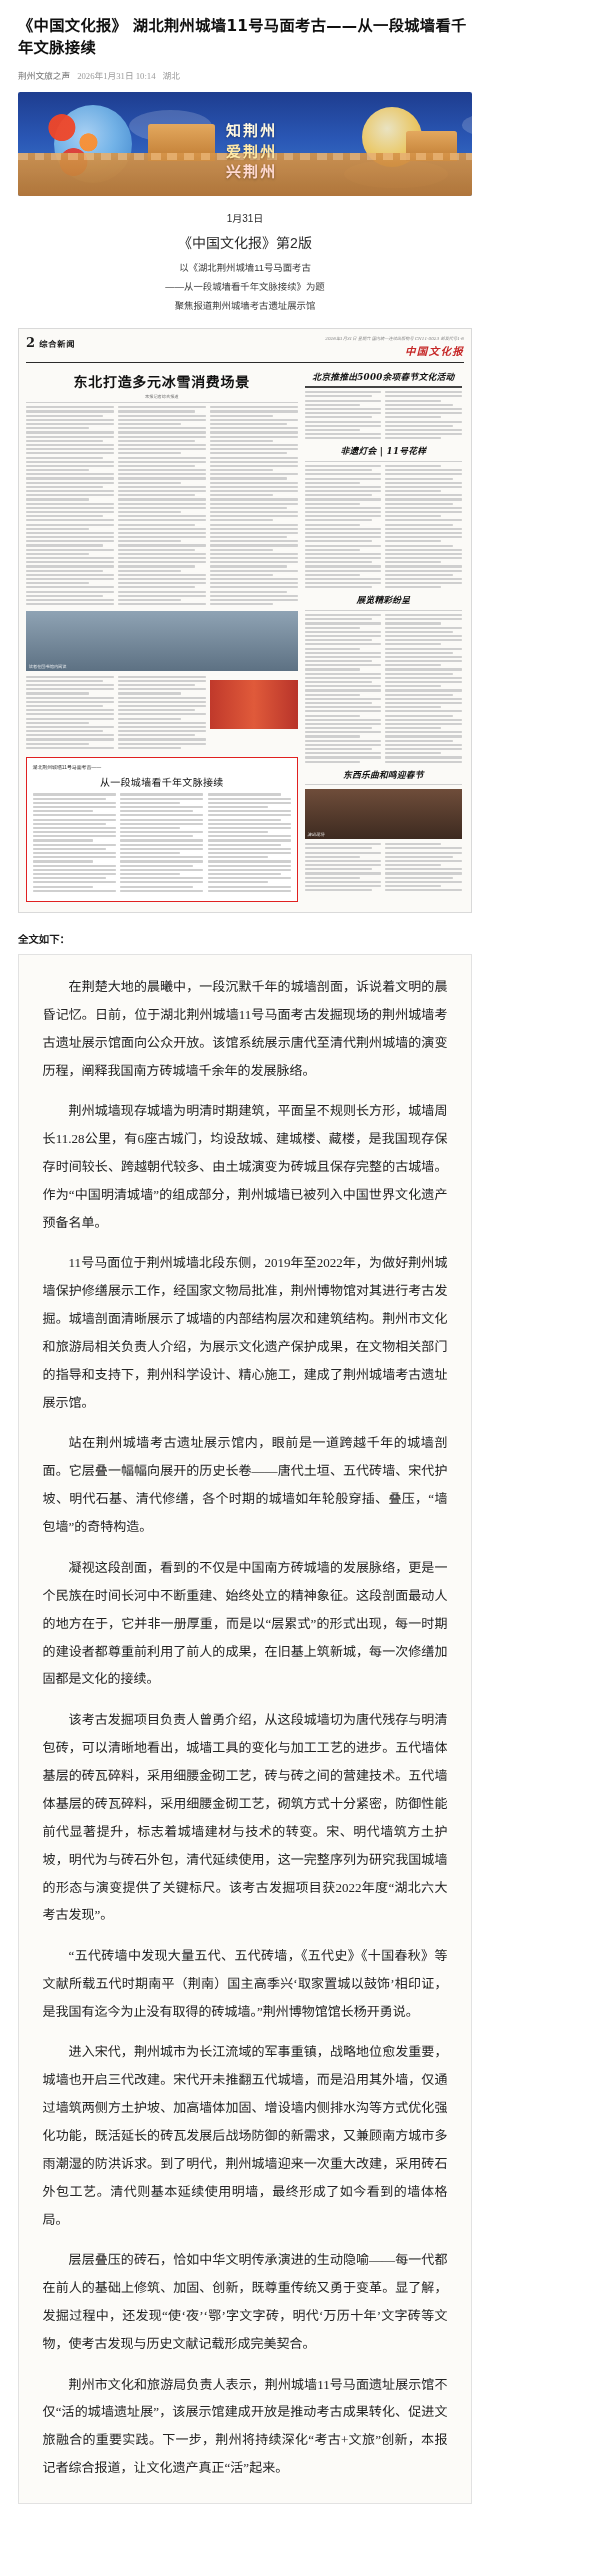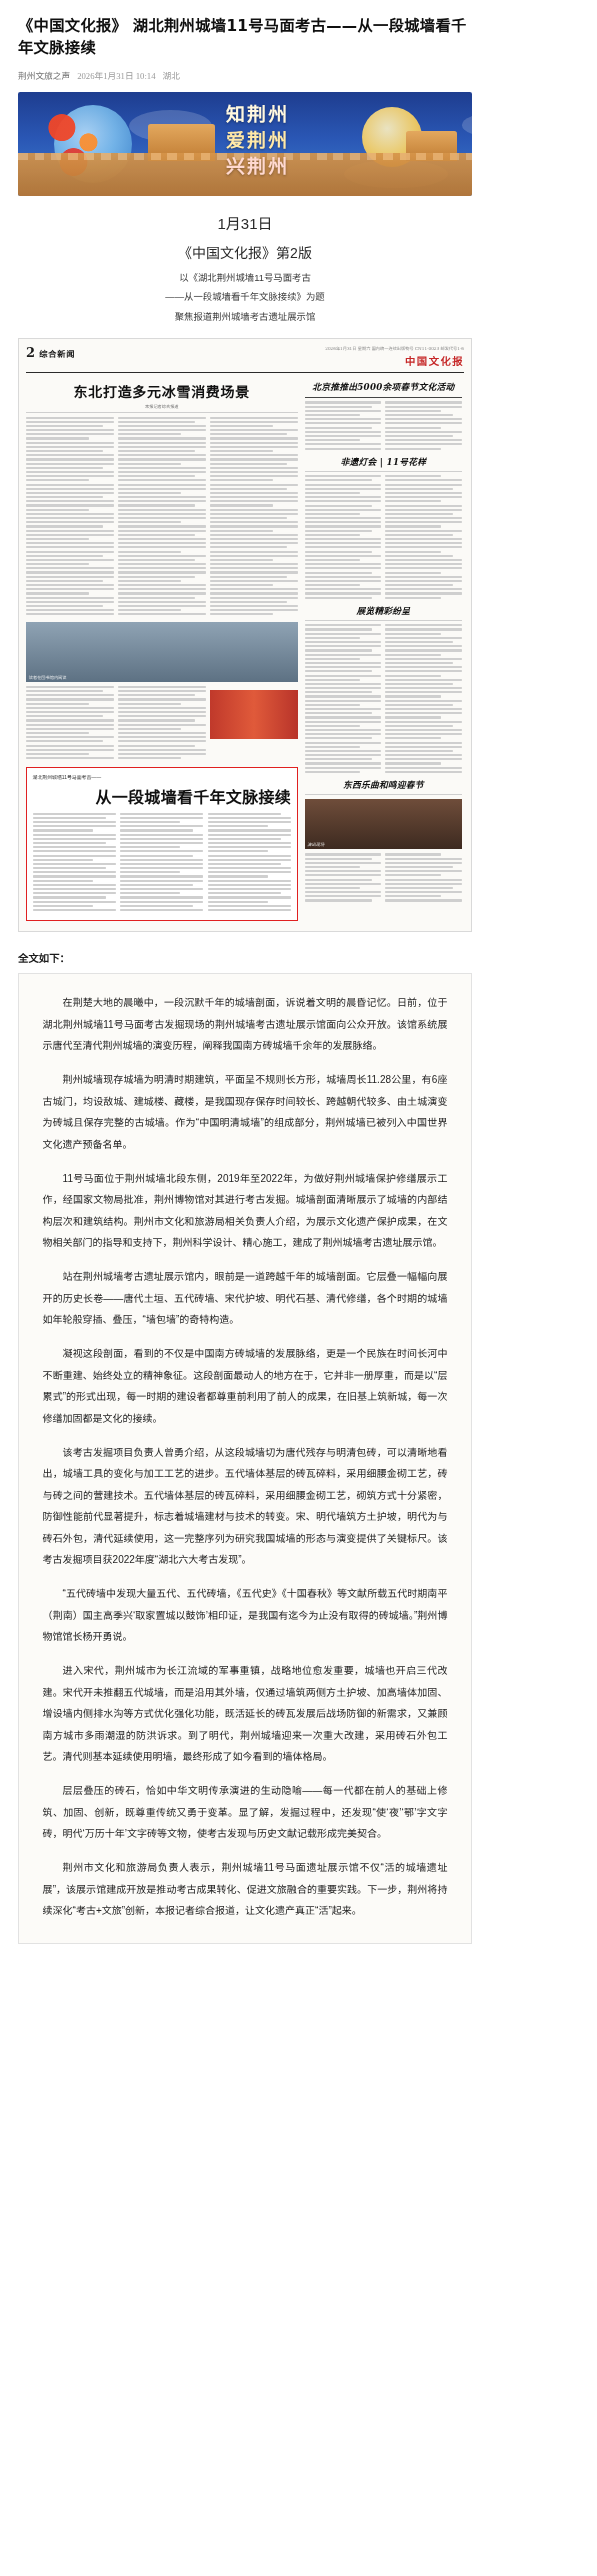--- a/index.html
+++ b/index.html
@@ -68,37 +68,37 @@
     background:repeating-linear-gradient(90deg,#e6b070 0 9.7px,transparent 9.7px 16.6px);
   }
   .banner .tower{
     position:absolute;bottom:35px;width:67px;height:37px;
     background:linear-gradient(180deg,#e3a85e 0%,#c07c33 100%);
     border-radius:2.8px 2.8px 0 0;
   }
   .banner .t1{left:130px;}
   .banner .t2{left:388px;width:51px;height:30.5px;}
   .banner-text{
-    position:absolute;left:208px;top:9px;color:#fff8e0;
+    position:absolute;left:208px;top:29px;color:#fff8e0;
     font-family:"DejaVu Sans","Liberation Sans",sans-serif;
-    font-weight:bold;font-size:19px;line-height:1.38;letter-spacing:2.1px;
+    font-weight:bold;font-size:15px;line-height:1.38;letter-spacing:2.1px;
     text-shadow:0 1.4px 2.8px rgba(0,0,0,.35);
   }
   .banner-text div:nth-child(2){color:#ffe9a8;}
   .banner-text div:nth-child(3){color:#ffd9d0;}
 
   
   .lede{
     text-align:center;
     font-size:9.4px;
     line-height:2.05;
     color:#3b3b3b;
     margin:0 42px 12.5px 42px;
   }
-  .lede .l-date{font-size:15px;color:#2b2b2b;}
+  .lede .l-date{font-size:10px;color:#2b2b2b;}
   .lede .l-paper{font-size:14px;color:#2b2b2b;}
 
   
   .scan{
     margin:2.8px 18px 15.3px 18px;
     border:0.7px solid #d9d9d9;
     background:#fbfaf7;
     position:relative;
     padding:5.5px 7px 9.7px 7px;
     box-sizing:border-box;
@@ -108,20 +108,21 @@
     border-bottom:1.4px solid #2b2b2b;padding-bottom:4.2px;margin-bottom:4.2px;
   }
   .scan-pageno{
     font-family:"DejaVu Serif","Liberation Serif",serif;
     font-size:13px;font-weight:bold;color:#1a1a1a;display:flex;align-items:baseline;gap:4.2px;
   }
   .scan-pageno small{font-size:8.3px;font-weight:bold;letter-spacing:0.7px;}
   .scan-masthead{
     text-align:right;color:#c62828;font-weight:bold;font-size:10.4px;letter-spacing:1.4px;
     font-family:"DejaVu Serif","Liberation Serif",serif;
+    font-style:italic;
   }
   .scan-masthead .tiny{
     display:block;color:#8a8a8a;font-size:4.2px;font-weight:normal;letter-spacing:0;margin-bottom:2.1px;
   }
   .scan-cols{display:flex;gap:7px;}
   .scan-col{flex:1;}
   .scan-col.left{flex:0 0 62%;}
   .scan-col.right{flex:0 0 36%;font-style:italic;}
   .scan-h1{
     text-align:center;font-family:"DejaVu Serif","Liberation Serif",serif;
@@ -158,44 +159,44 @@
     position:absolute;left:2.8px;bottom:2.1px;color:#fff;font-size:4.2px;opacity:.85;
   }
   .highlight-box{
     border:1.4px solid #e02020;
     padding:5.5px 5.5px 7px 5.5px;
     margin-top:5.5px;
     background:#fff;
   }
   .hb-kicker{font-size:4.9px;color:#333;margin-bottom:2.1px;}
   .hb-title{
-    text-align:right;font-family:"DejaVu Serif","Liberation Serif",serif;
-    font-weight:bold;font-size:16px;color:#111;margin:3.5px 0 4.9px 0;letter-spacing:0.3px;
+    text-align:center;font-family:"DejaVu Serif","Liberation Serif",serif;
+    font-weight:normal;font-size:10px;color:#111;margin:3.5px 0 4.9px 0;letter-spacing:0.3px;
   }
 
   
   .fulltext-label{
     margin:18px 18px 8.3px 18px;
     font-size:10.4px;font-weight:bold;color:#1a1a1a;
   }
   .body-card{
     margin:0 18px;
     border:0.7px solid #e2e2e2;
     background:#fcfbf8;
     padding:18px 23.6px 21px 23.6px;
     box-sizing:border-box;
   }
   .body-card p{
     margin:0 0 12.5px 0;
-    font-size:10px;
+    font-size:13px;
     line-height:2.15;
     text-align:justify;
     text-indent:2em;
     color:#232323;
-    font-family:Liberation Sans, sans-serif;
+    font-family:Liberation Serif, serif;
   }
   .body-card p:last-child{margin-bottom:0;}
 </style>
 </head>
 <body>
 
 <div class="page">
 
   <div class="article-header">
     <h1 class="headline">《中国文化报》 湖北荆州城墙11号马面考古——从一段城墙看千年文脉接续</h1>

